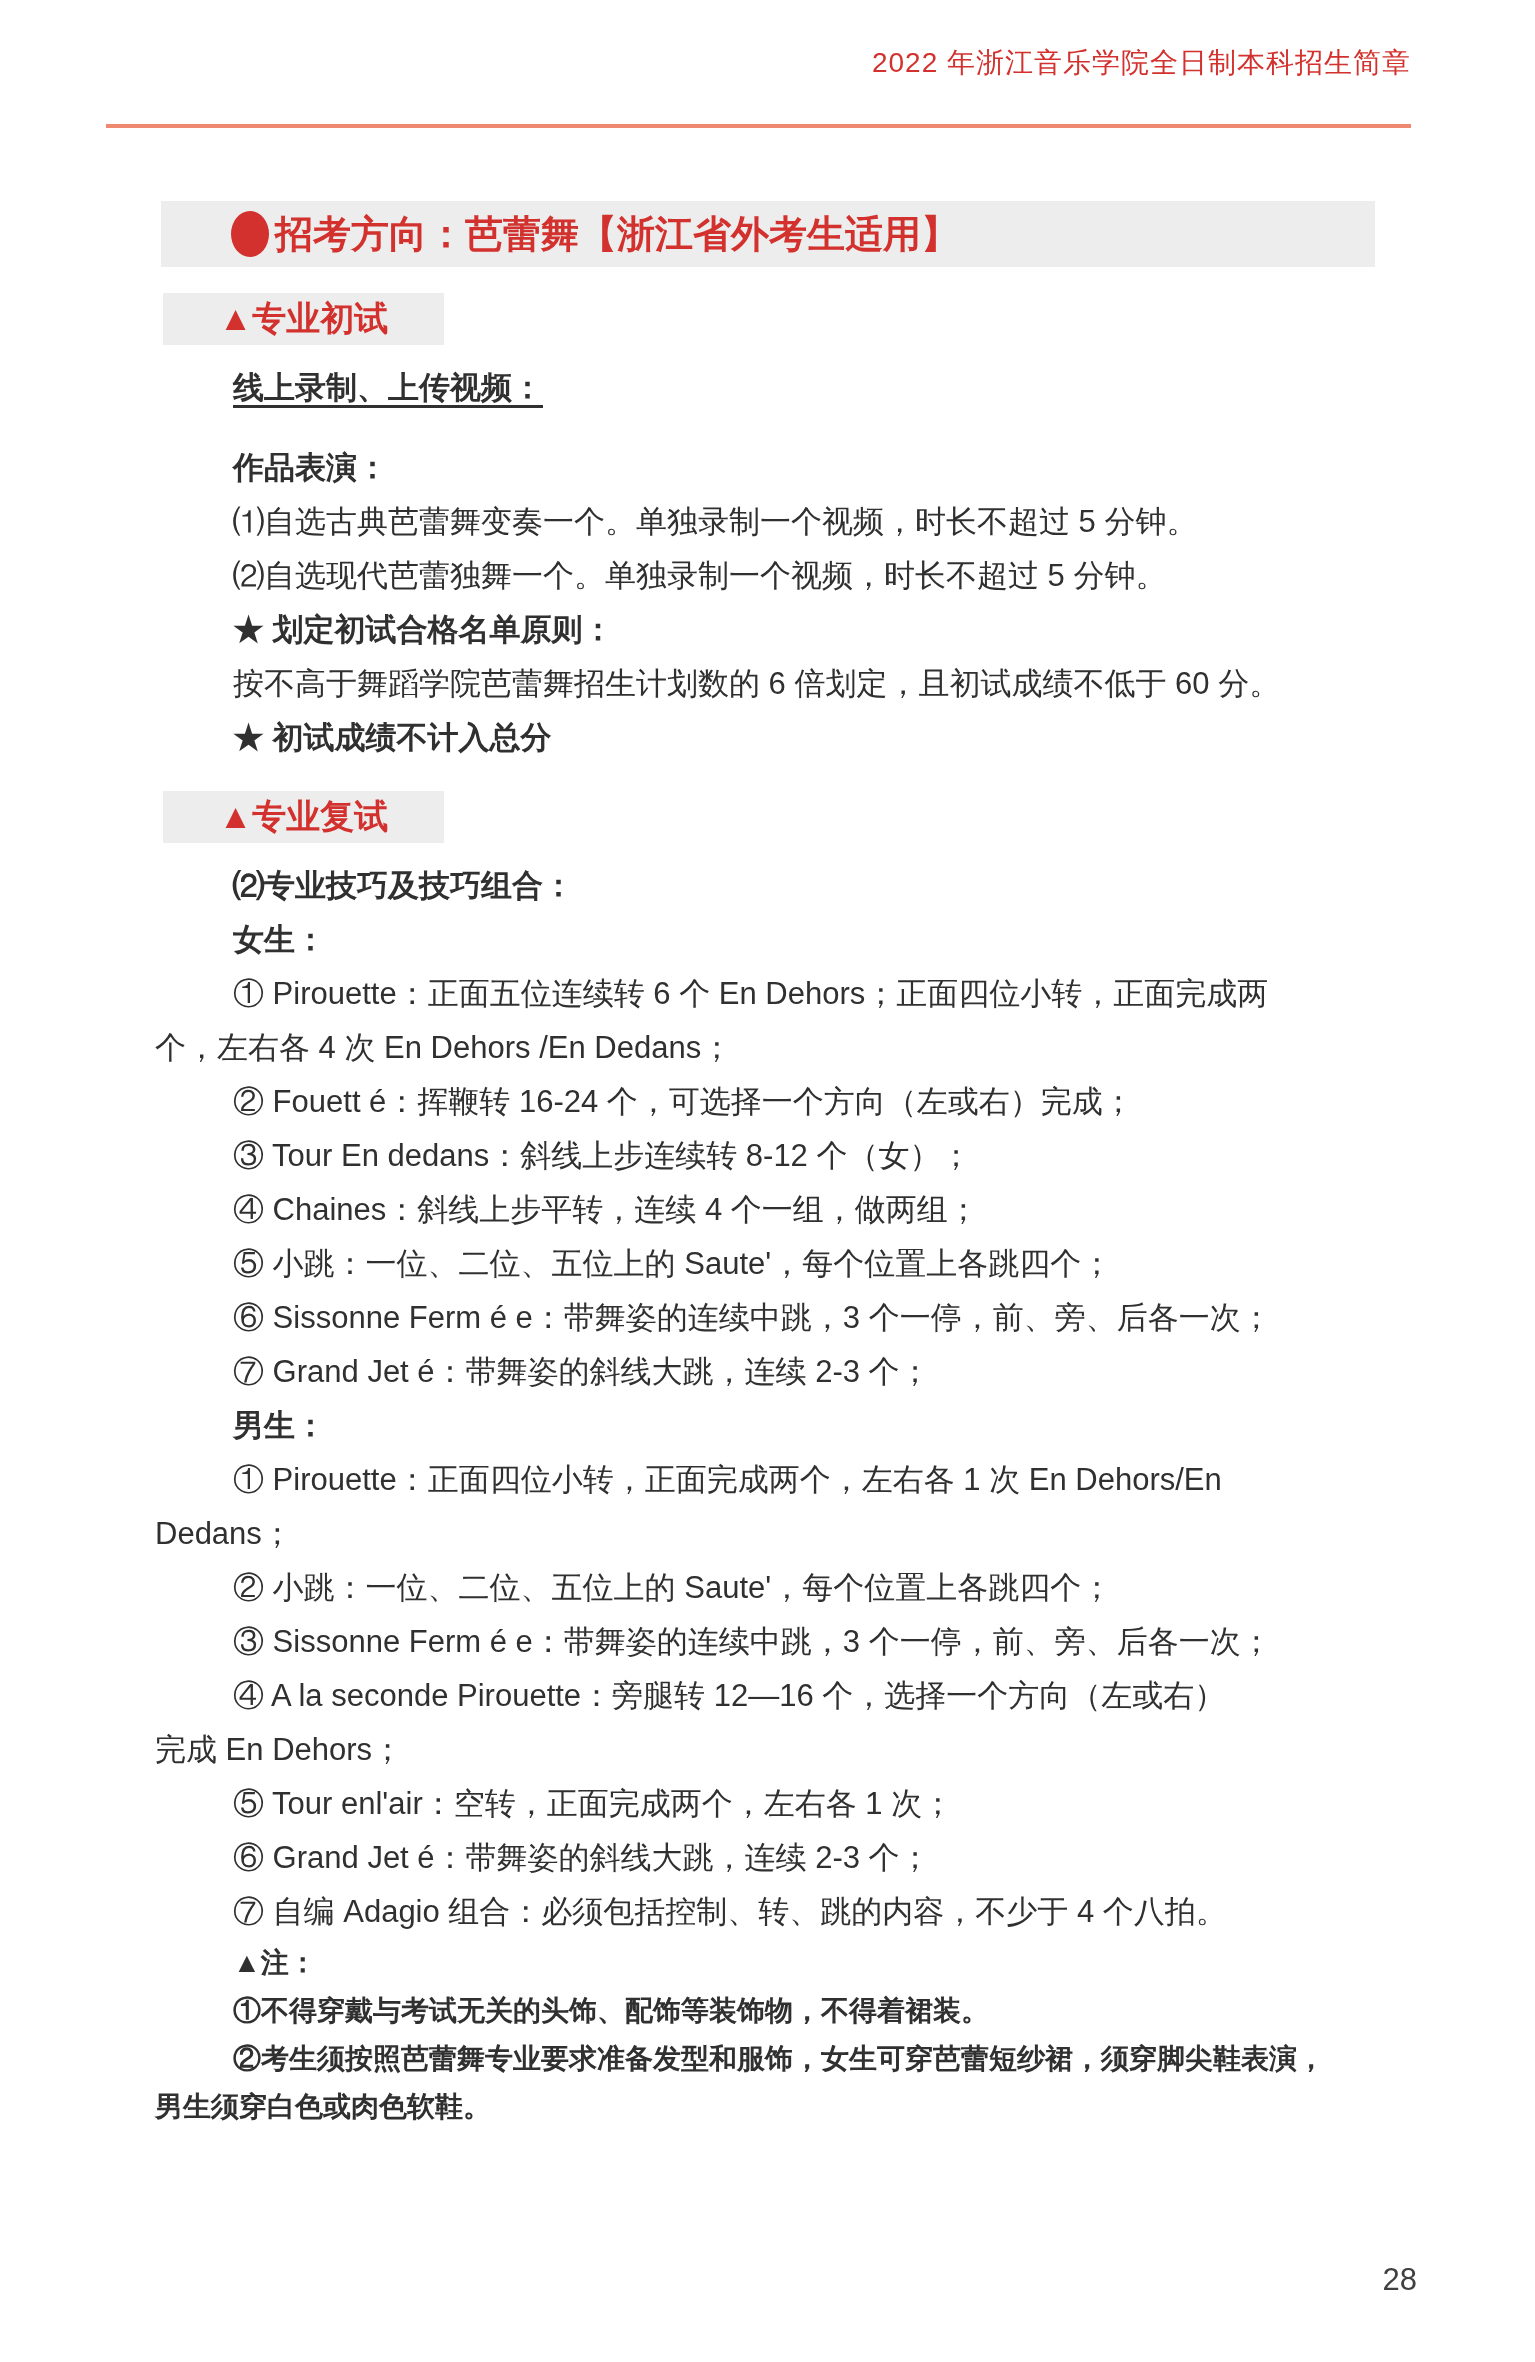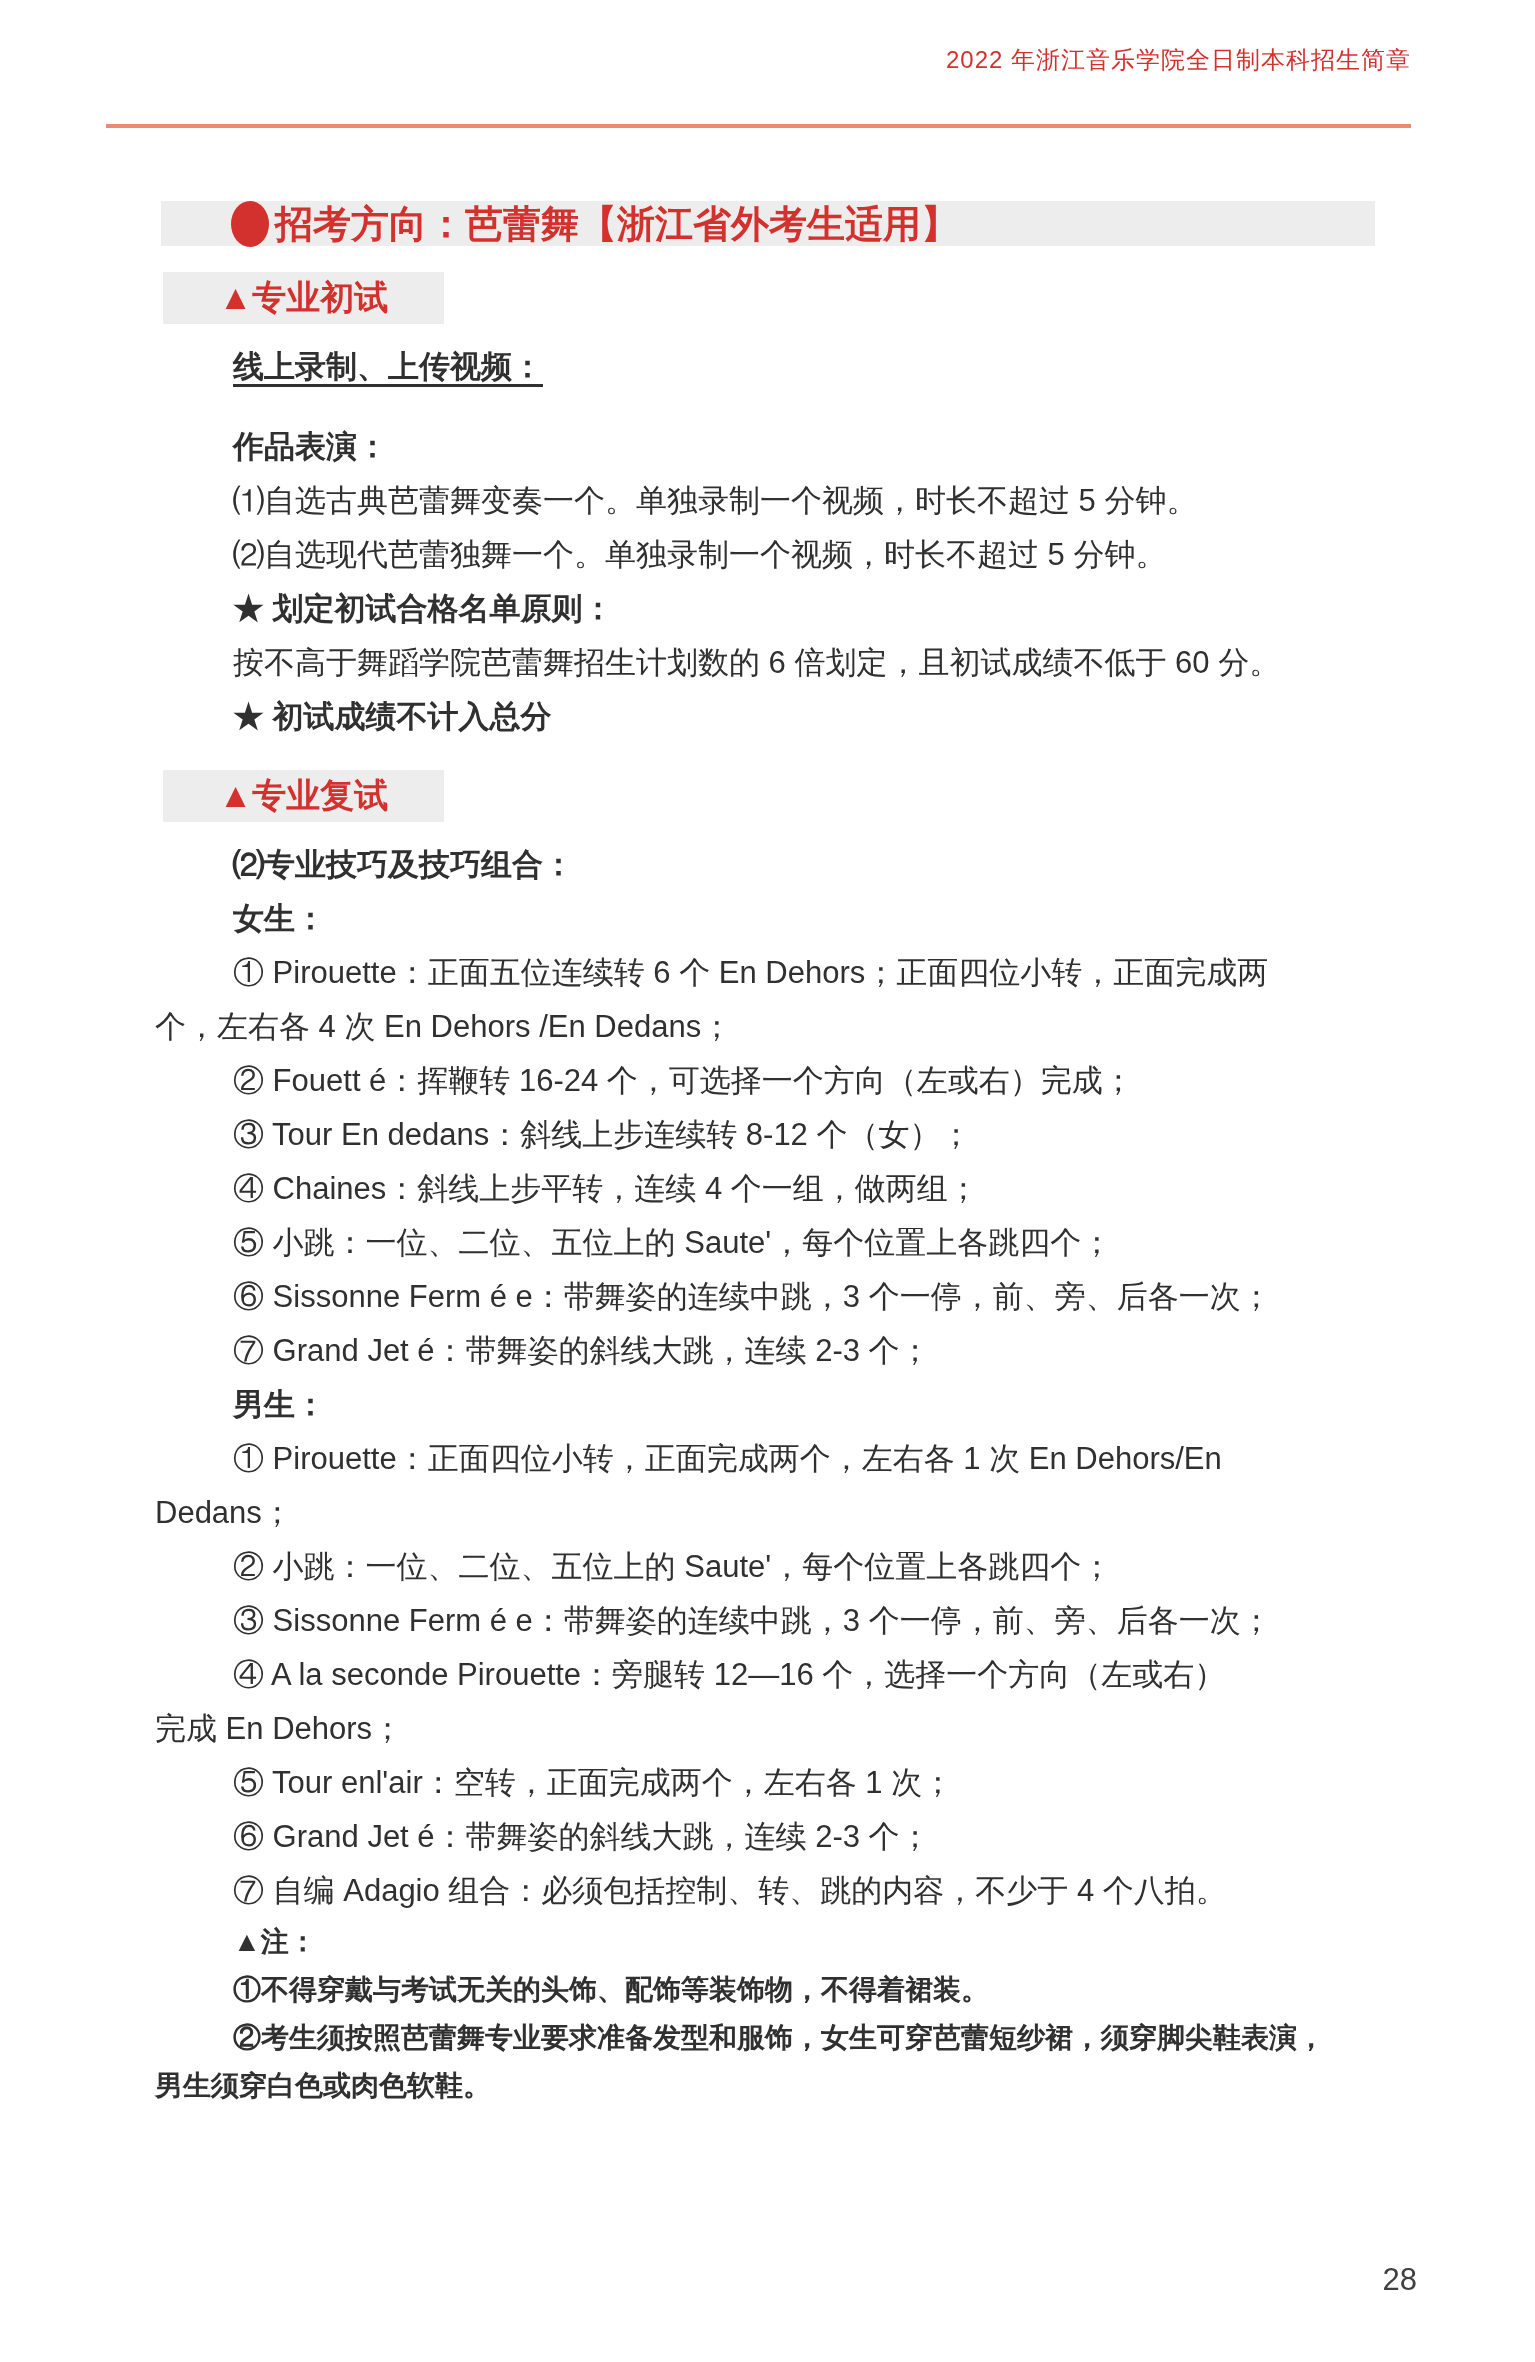--- a/index.html
+++ b/index.html
@@ -7,34 +7,34 @@
     position:relative;
     width:1535px;height:2362px;
     background:#ffffff;
     font-family:"Liberation Sans",sans-serif;
     color:#303030;
     overflow:hidden;
   }
   
   .header-text{
     position:absolute;top:44px;right:124px;
-    font-size:24px;letter-spacing:1px;
+    font-size:28px;letter-spacing:1px;
     color:#d2312d;
   }
   .header-rule{
     position:absolute;left:106px;top:124px;
     width:1305px;height:4px;background:#ef8971;
   }
   
   .doc{
     position:absolute;left:155px;top:201px;width:1235px;
   }
   
   .banner-main{
-    margin-left:6px;width:1214px;height:45px;
+    margin-left:6px;width:1214px;height:66px;
     background:#ededed;
     display:flex;align-items:center;
     box-sizing:border-box;padding-left:70px;
   }
   .banner-main .dot{
     width:38px;height:46px;border-radius:50%;
     background:#d2312d;flex:0 0 auto;margin-right:6px;
   }
   .banner-main .banner-text{
     color:#d2312d;font-weight:bold;font-size:38px;line-height:1;

